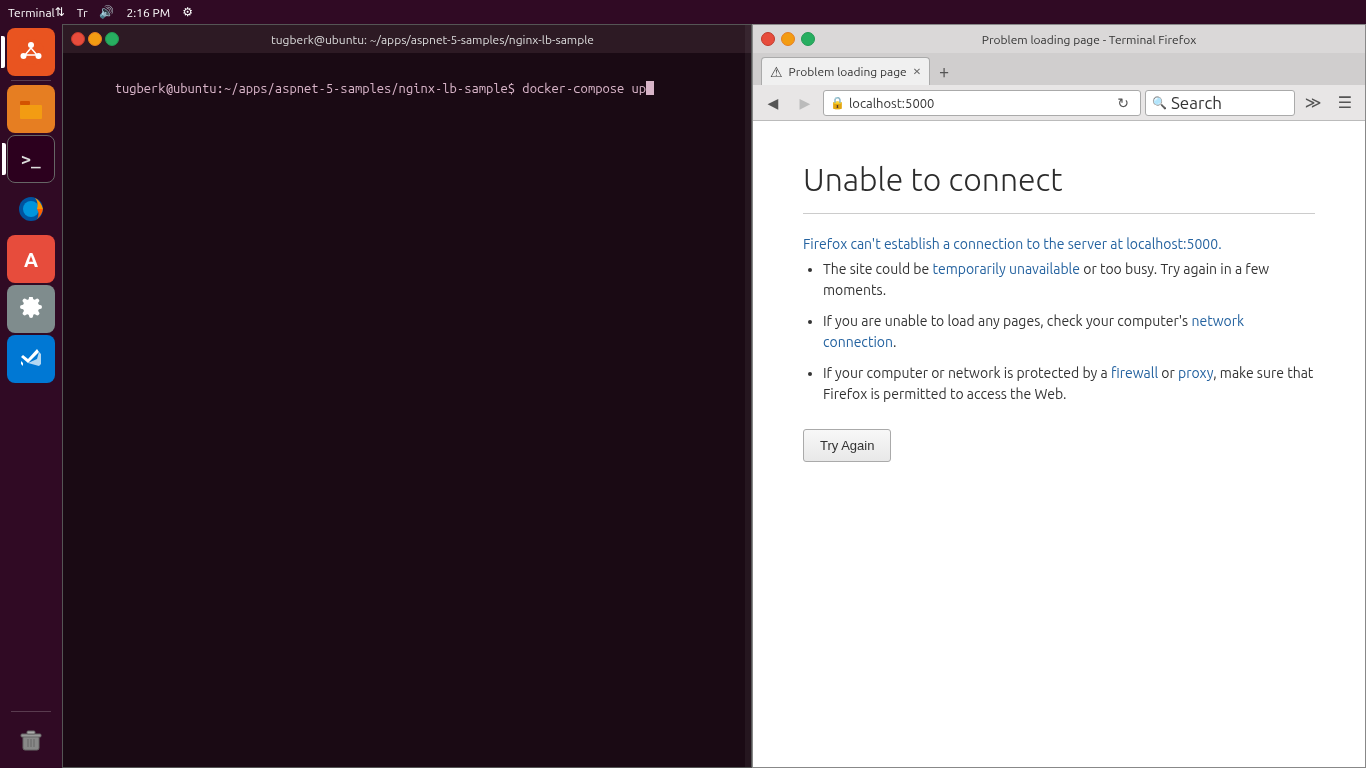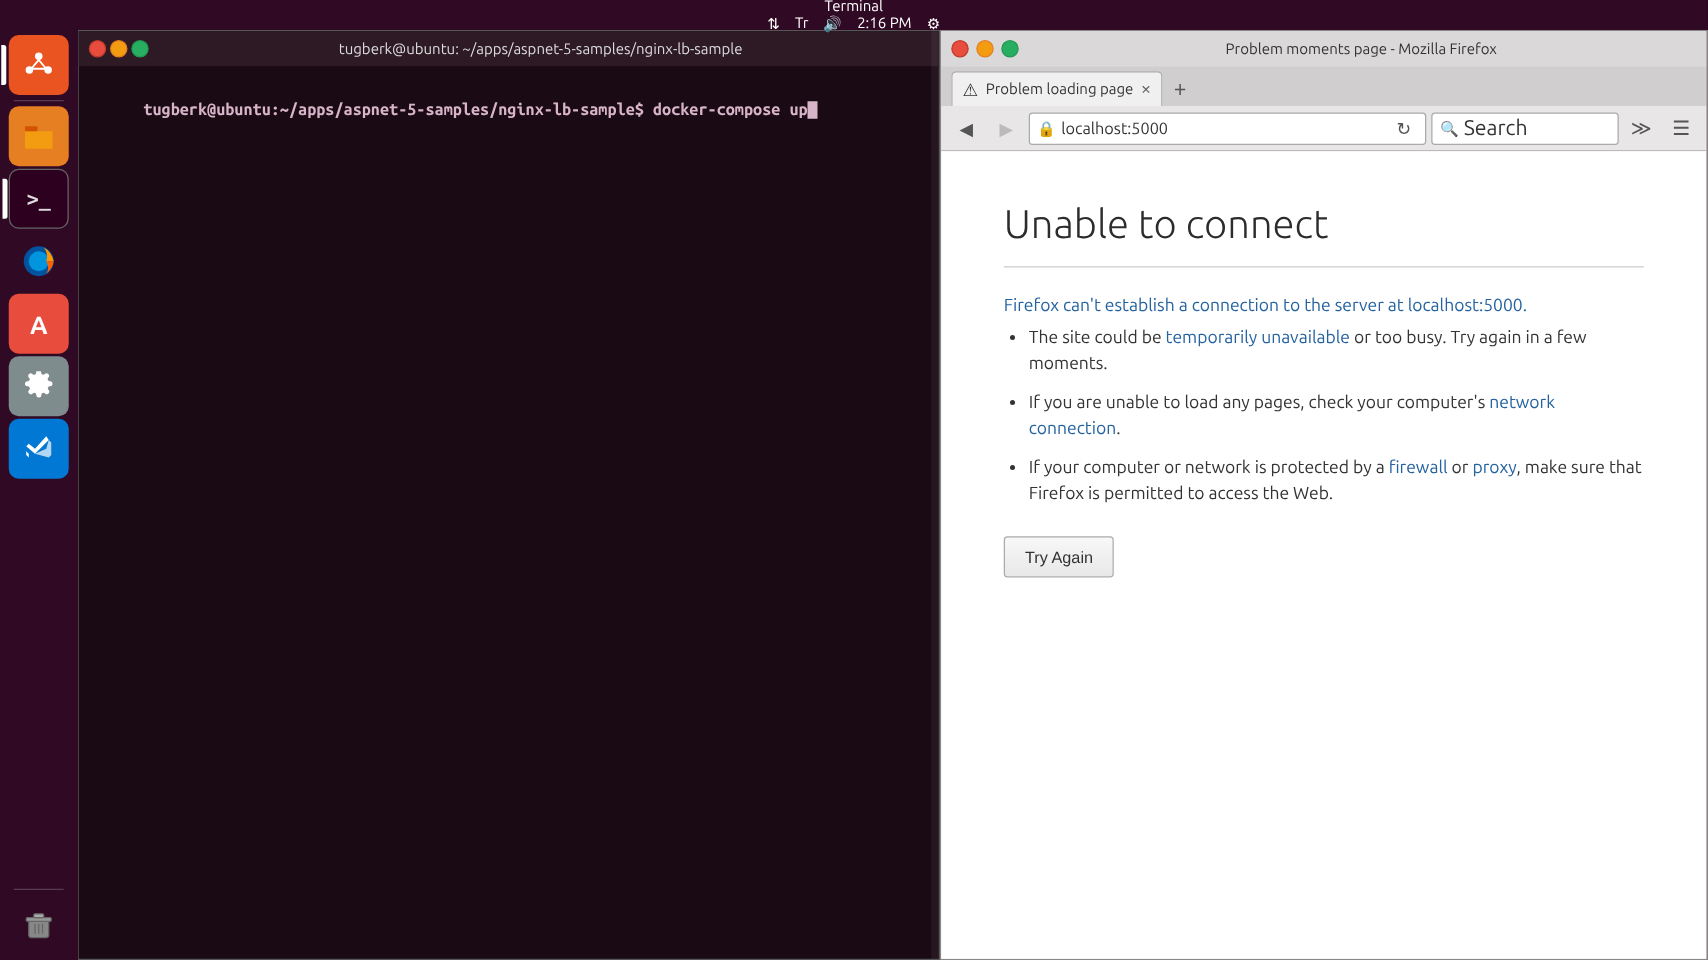--- a/index.html
+++ b/index.html
@@ -2,22 +2,22 @@
 <html><head>
   <meta charset="utf-8">
   <style>
     * { margin: 0; padding: 0; box-sizing: border-box; }
     body { width: 1366px; height: 768px; overflow: hidden; font-family: Ubuntu, sans-serif; background: #2c001e; }
 
     
     .system-bar {
       position: fixed; top: 0; left: 0; right: 0; height: 24px;
       background: #300a24; display: flex; align-items: center;
-      justify-content: center; z-index: 100; color: #fff;
-      font-size: 12px; padding: 0 8px; flex-direction: column;
+      justify-content: flex-start; z-index: 100; color: #fff;
+      font-size: 12px; padding: 0 8px;
     }
     .system-bar-left { display: flex; align-items: center; gap: 6px; }
     .system-bar-right { display: flex; align-items: center; gap: 12px; }
     .system-bar-title { font-size: 12px; color: #fff; }
 
     
     .launcher {
       position: fixed; left: 0; top: 24px; bottom: 0; width: 62px;
       background: #300a24; display: flex; flex-direction: column;
       align-items: center; padding-top: 4px; gap: 2px; z-index: 99;
@@ -62,21 +62,21 @@
     .btn-close { background: #e74c3c; border: 1px solid #c0392b; }
     .btn-min { background: #f39c12; border: 1px solid #e67e22; }
     .btn-max { background: #27ae60; border: 1px solid #229954; }
     .terminal-title {
       flex: 1; text-align: center; color: #ddd; font-size: 12px;
     }
     .terminal-body {
       flex: 1; padding: 8px; font-family: 'Ubuntu Mono', 'Courier New', monospace;
       font-size: 13px; color: #d8b4c8; overflow: hidden;
     }
-    .terminal-line { line-height: 1.4; white-space: pre; font-weight: bold; }
+    .terminal-line { line-height: 1.4; white-space: pre; }
     .terminal-cursor {
       display: inline-block; width: 8px; height: 14px;
       background: #d8b4c8; vertical-align: text-bottom; animation: blink 1s step-end infinite;
     }
     @keyframes blink { 50% { opacity: 0; } }
     .resize-handle {
       position: absolute; right: 0; top: 0; bottom: 0; width: 6px; cursor: ew-resize;
       background: rgba(255,255,255,0.05);
     }
 
@@ -282,21 +282,21 @@
     </div>
   </div>
   <div class="resize-handle"></div>
 </div>
 
 <div class="firefox-window">
   <div class="firefox-titlebar">
     <div class="win-btn btn-close"></div>
     <div class="win-btn btn-min"></div>
     <div class="win-btn btn-max"></div>
-    <span class="firefox-title">Problem moments page - Mozilla Firefox</span>
+    <span class="firefox-title">Problem loading page - Terminal Firefox</span>
   </div>
 
   <div class="firefox-tabbar">
     <div class="firefox-tab">
       <span class="tab-icon">⚠</span>
       <span>Problem loading page</span>
       <span class="tab-close">✕</span>
     </div>
     <div class="new-tab-btn">+</div>
   </div>

